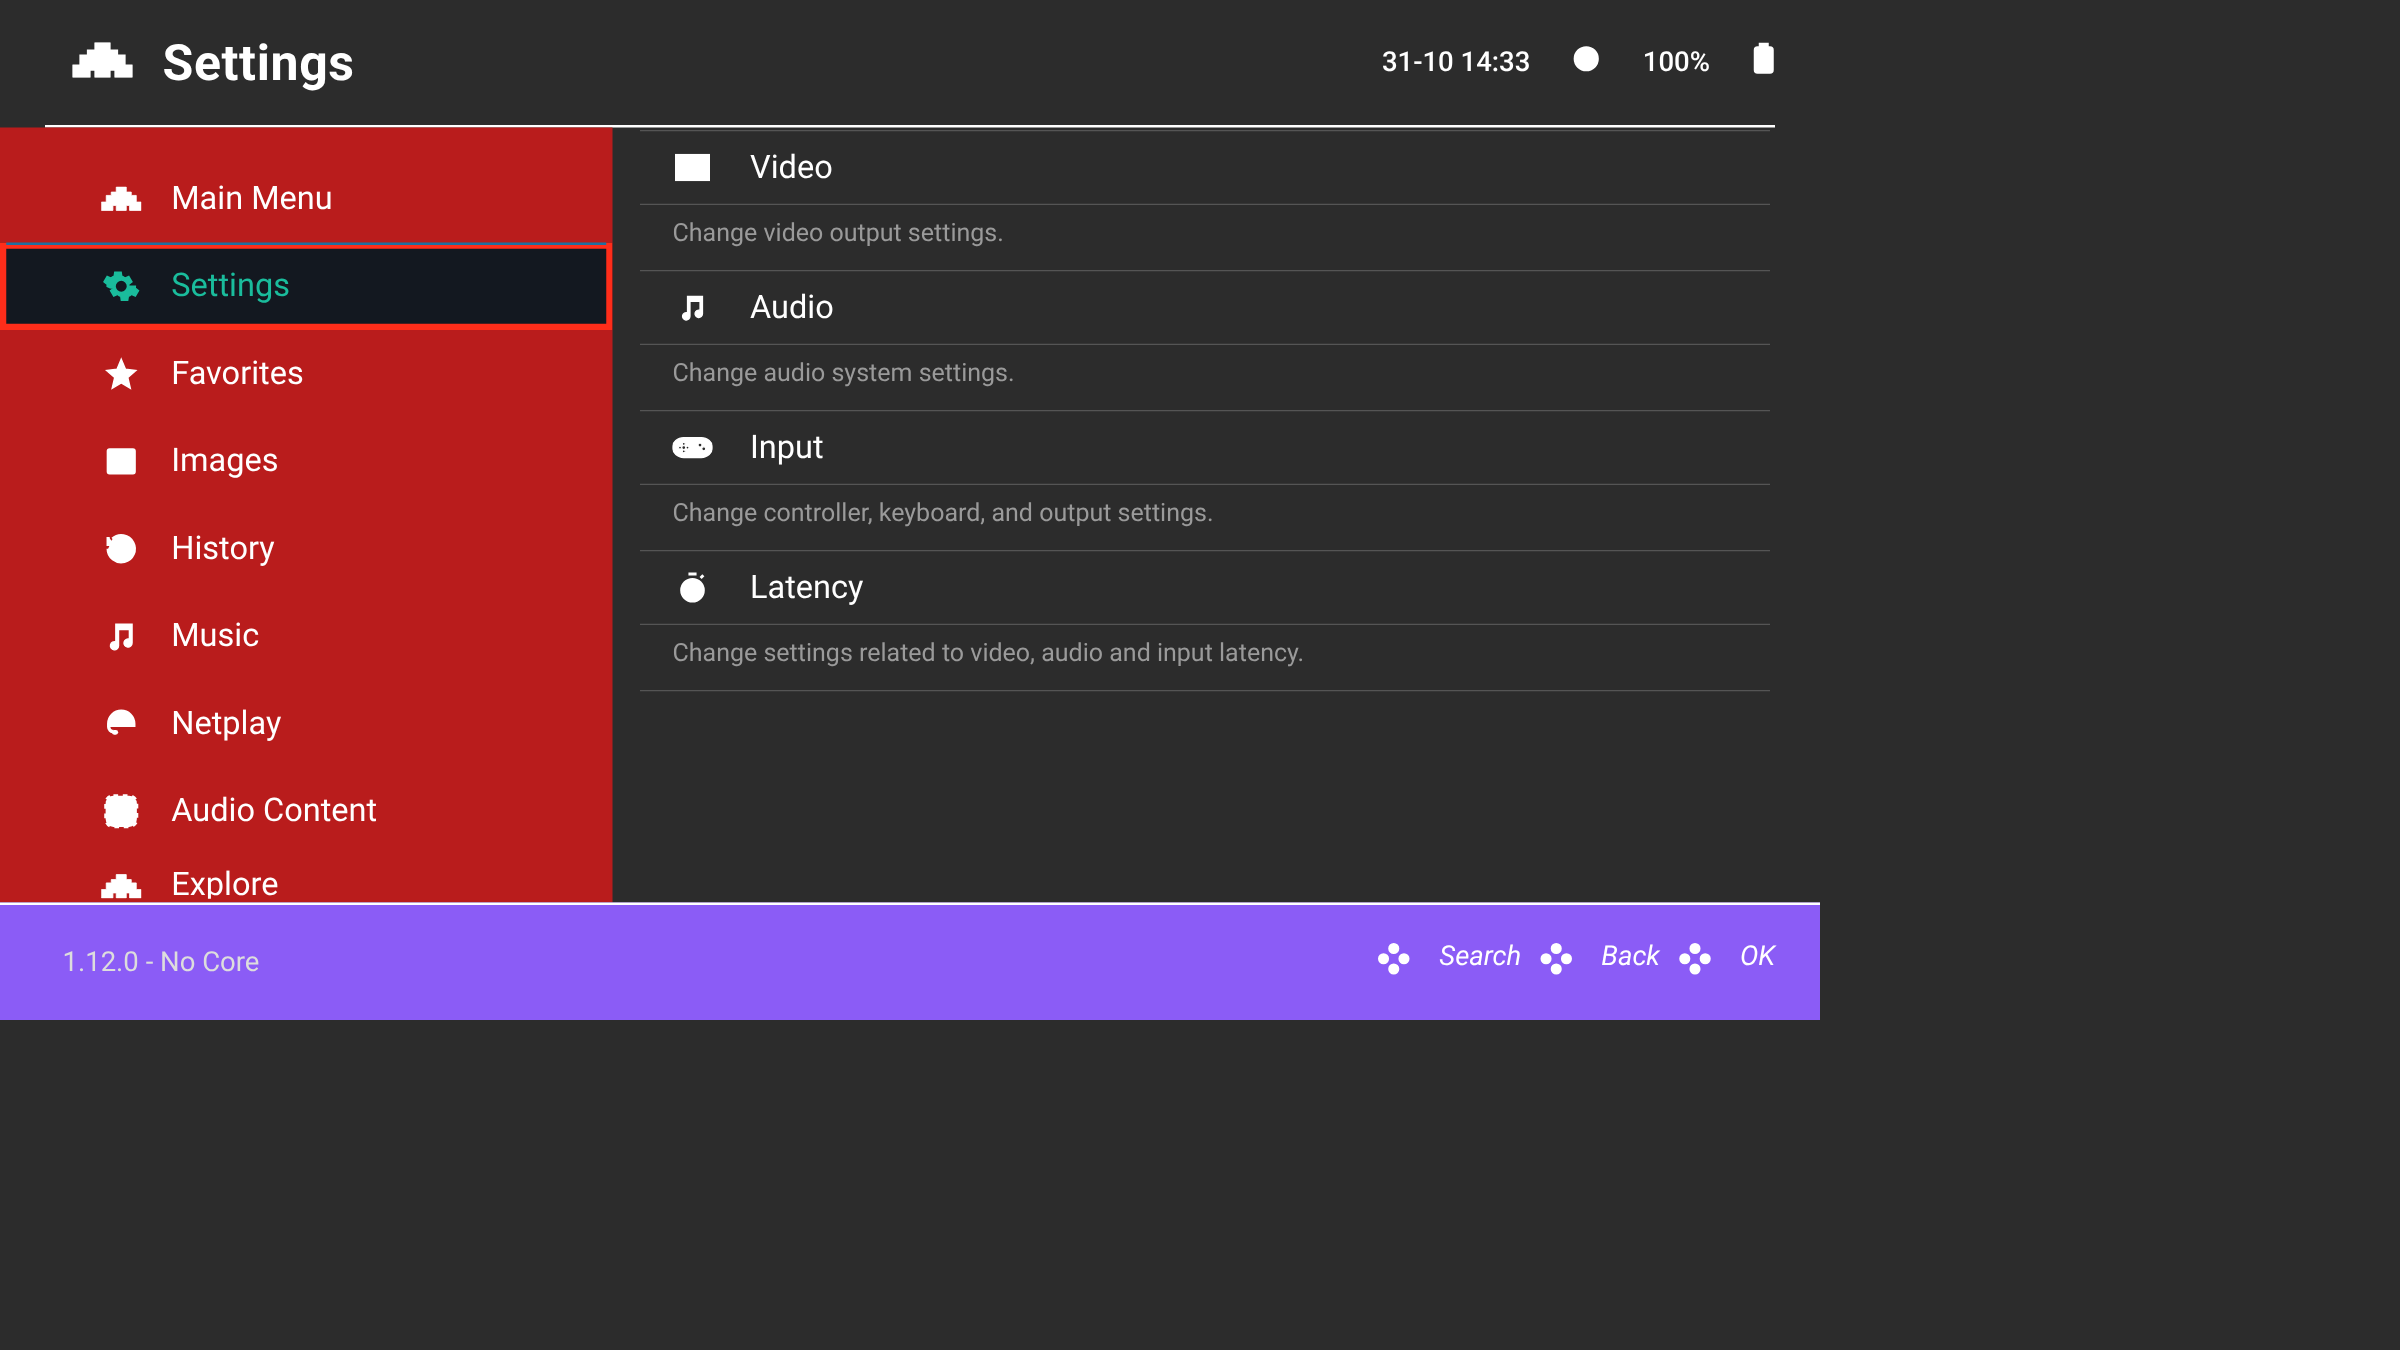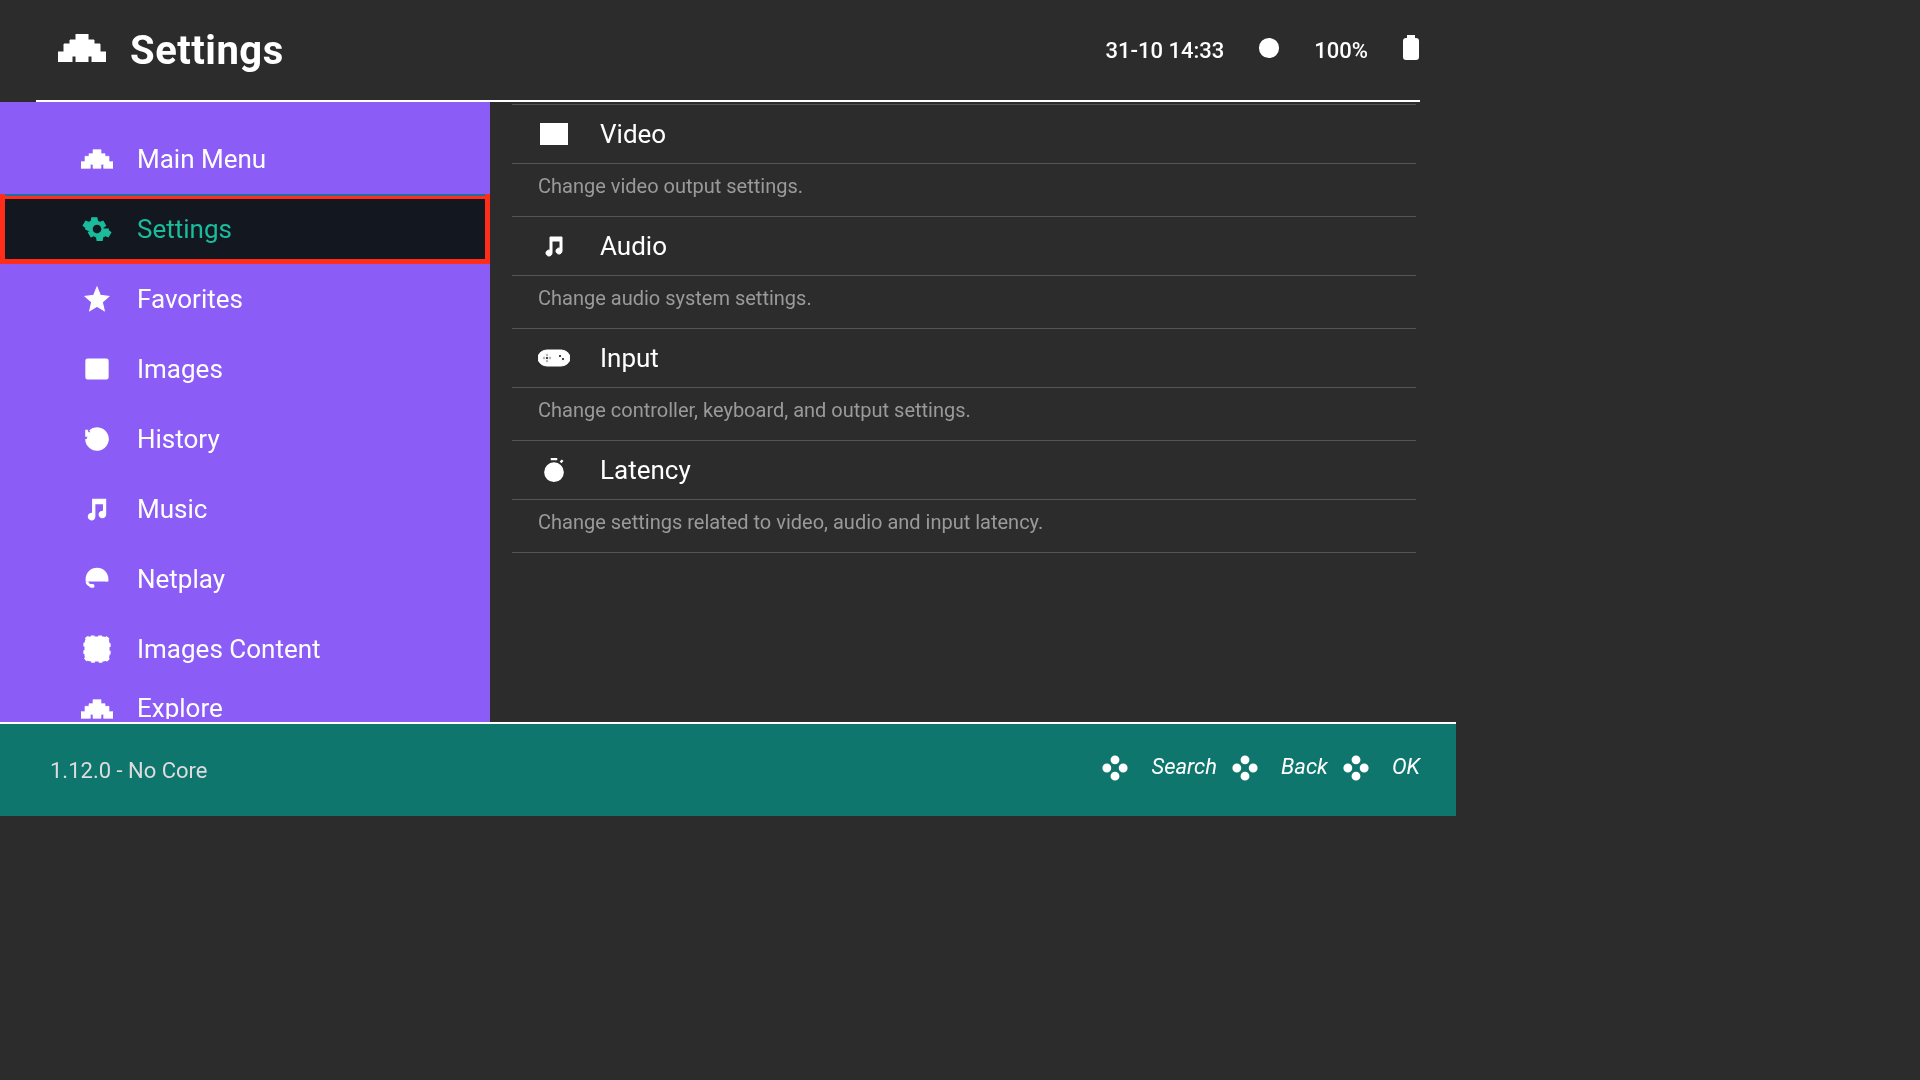--- a/index.html
+++ b/index.html
@@ -3,35 +3,35 @@
 <meta charset="utf-8">
 <style>
   * { margin:0; padding:0; box-sizing:border-box; font-family:-apple-system,BlinkMacSystemFont,"Segoe UI",Roboto,Helvetica,Arial,sans-serif; }
   body { width:1456px; height:816px; overflow:hidden; background:#2c2c2c; color:#fff; position:relative; }
   .header { height:100px; background:#2c2c2c; display:flex; align-items:center; justify-content:space-between; padding:0 36px 0 58px; }
   .header-left { display:flex; align-items:center; gap:24px; }
   .header-title { font-size:40px; font-weight:700; letter-spacing:.5px; }
   .header-right { display:flex; align-items:center; gap:34px; font-size:22px; font-weight:500; }
   .hr-divider { height:2px; background:#fff; margin:0 36px; }
   .content { display:flex; height:620px; }
-  .sidebar { width:490px; background:#8b5cf6; padding:22px 0 0 0; overflow:hidden; }
+  .sidebar { width:490px; background:#b91c1c; padding:22px 0 0 0; overflow:hidden; }
   .sidebar-item { display:flex; align-items:center; gap:24px; height:70px; padding-left:76px; font-size:26px; cursor:pointer; border:5px solid transparent; }
   .sidebar-item.active { background:#131820; color:#1abc9c; border:5px solid #ff2d1a; border-top-color:#ff2d1a; position:relative; }
   .sidebar-item.active::before{ content:""; position:absolute; left:0; right:0; top:-5px; height:2px; background:#1f6fa0; }
   .sidebar-item.active .icon svg { stroke:#1abc9c; fill:#1abc9c; }
   .sidebar-item .icon { width:32px; height:32px; display:flex; align-items:center; justify-content:center; }
   .icon svg { stroke:#fff; fill:#fff; }
   .sidebar-item.cut { height:40px; overflow:hidden; align-items:flex-start; padding-top:4px;}
   .main { flex:1; padding:0 40px 0 22px; overflow:hidden; }
   .setting-row { border-bottom:1px solid #555; }
   .setting-row:first-child { border-top:1px solid #555; margin-top:2px;}
   .setting-head { display:flex; align-items:center; gap:30px; height:58px; padding-left:26px; font-size:26px; cursor:pointer; }
   .setting-head .icon { width:32px; height:32px; display:flex; align-items:center; justify-content:center; }
   .setting-desc { color:#9a9a9a; font-size:20px; padding:10px 0 18px 26px; border-top:1px solid #555; }
-  .footer { position:absolute; bottom:0; left:0; right:0; height:94px; border-top:2px solid #fff; display:flex; align-items:center; justify-content:space-between; padding:0 36px 0 50px; background:#0f766e;}
+  .footer { position:absolute; bottom:0; left:0; right:0; height:94px; border-top:2px solid #fff; display:flex; align-items:center; justify-content:space-between; padding:0 36px 0 50px; background:#8b5cf6;}
   .footer-left { font-size:22px; color:#ddd; }
   .footer-right { display:flex; align-items:center; gap:14px; font-size:22px; }
   .footer-right .btn { display:flex; align-items:flex-start; gap:22px;font-style:italic; }
   .dpad { width:28px; height:28px; }
 </style>
 </head>
 <body>
 
 <div class="header">
   <div class="header-left">
@@ -126,21 +126,21 @@
       </span>
       <span>Netplay</span>
     </div>
     <div class="sidebar-item">
       <span class="icon">
         <svg width="30" height="30" viewBox="0 0 24 24" fill="none" stroke="#fff" stroke-width="1.8">
             <rect x="2" y="2" width="20" height="20" rx="5" stroke-dasharray="3 3"></rect>
             <path d="M12 8v8M8 12h8" stroke-width="2"></path>
           </svg>
       </span>
-      <span>Images Content</span>
+      <span>Audio Content</span>
     </div>
     <div class="sidebar-item cut">
       <span class="icon">
         <svg width="34" height="20" viewBox="0 0 48 28">
             <path d="M0 18 L6 18 L6 10 L12 10 L12 6 L18 6 L18 0 L30 0 L30 6 L36 6 L36 10 L42 10 L42 18 L48 18 L48 28 L34 28 L34 22 L30 22 L30 28 L18 28 L18 22 L14 22 L14 28 L0 28 Z" fill="#fff"></path>
           </svg>
       </span>
       <span>Explore</span>
     </div>
   </div>

